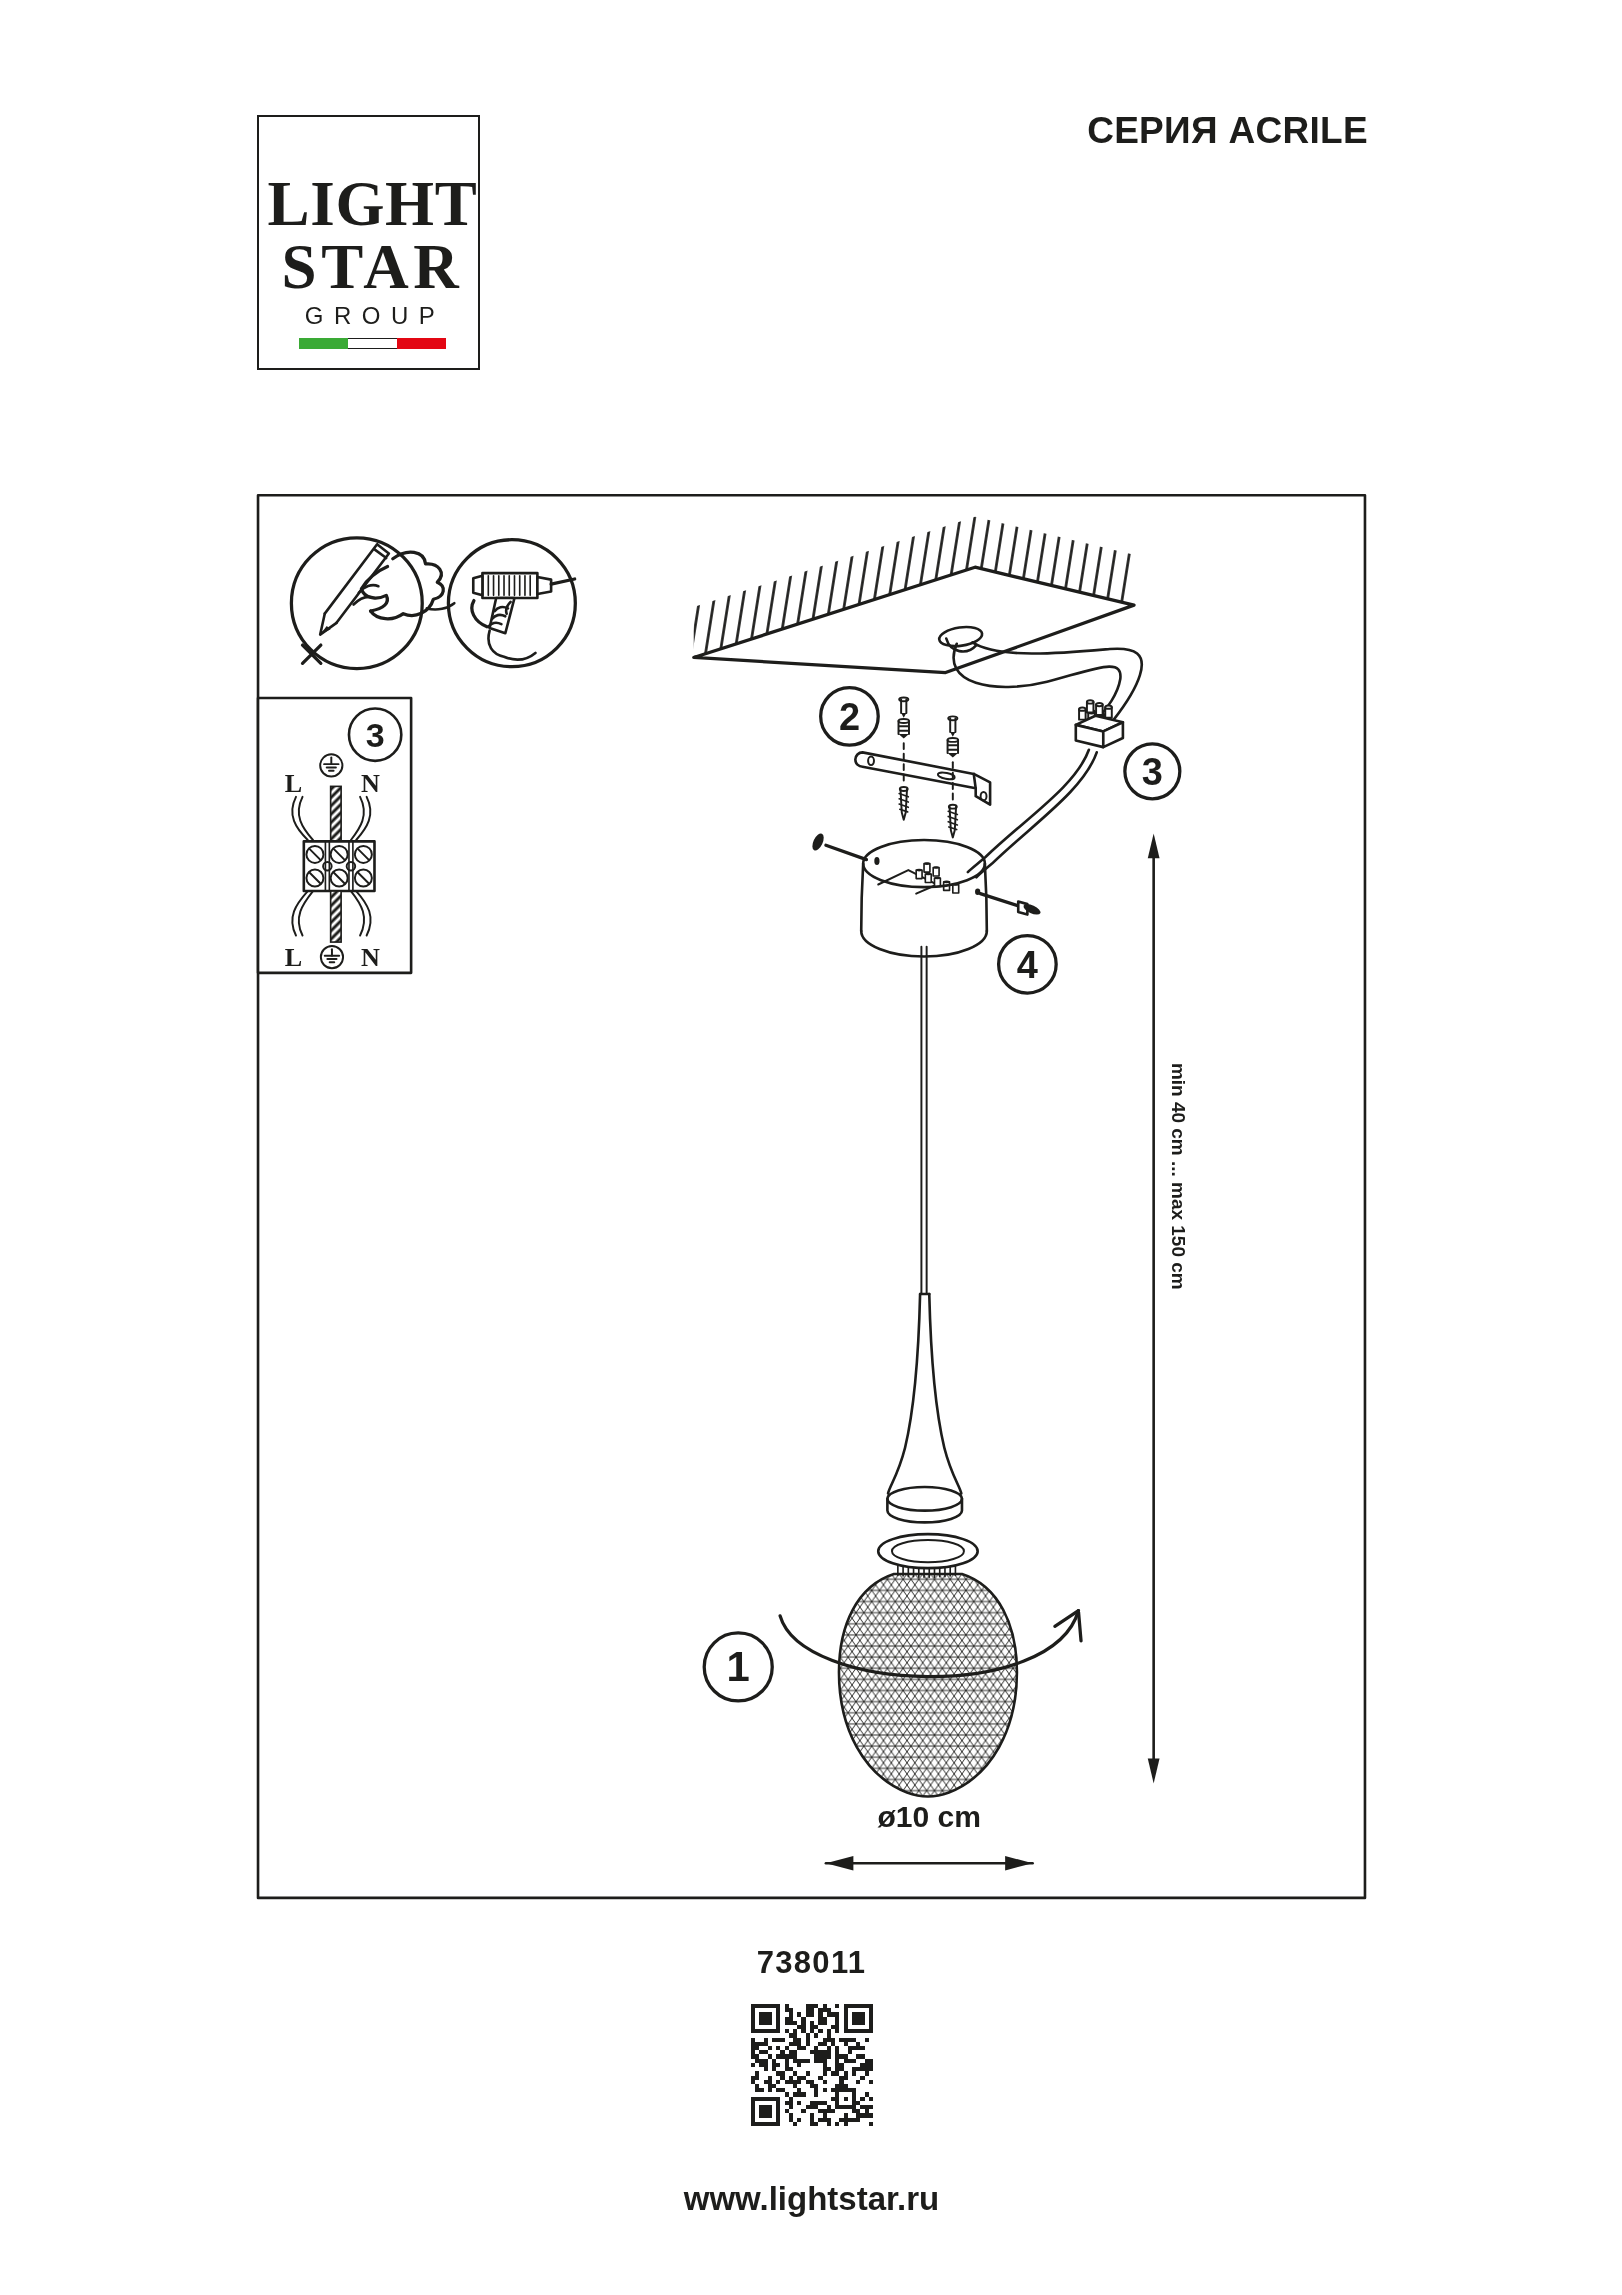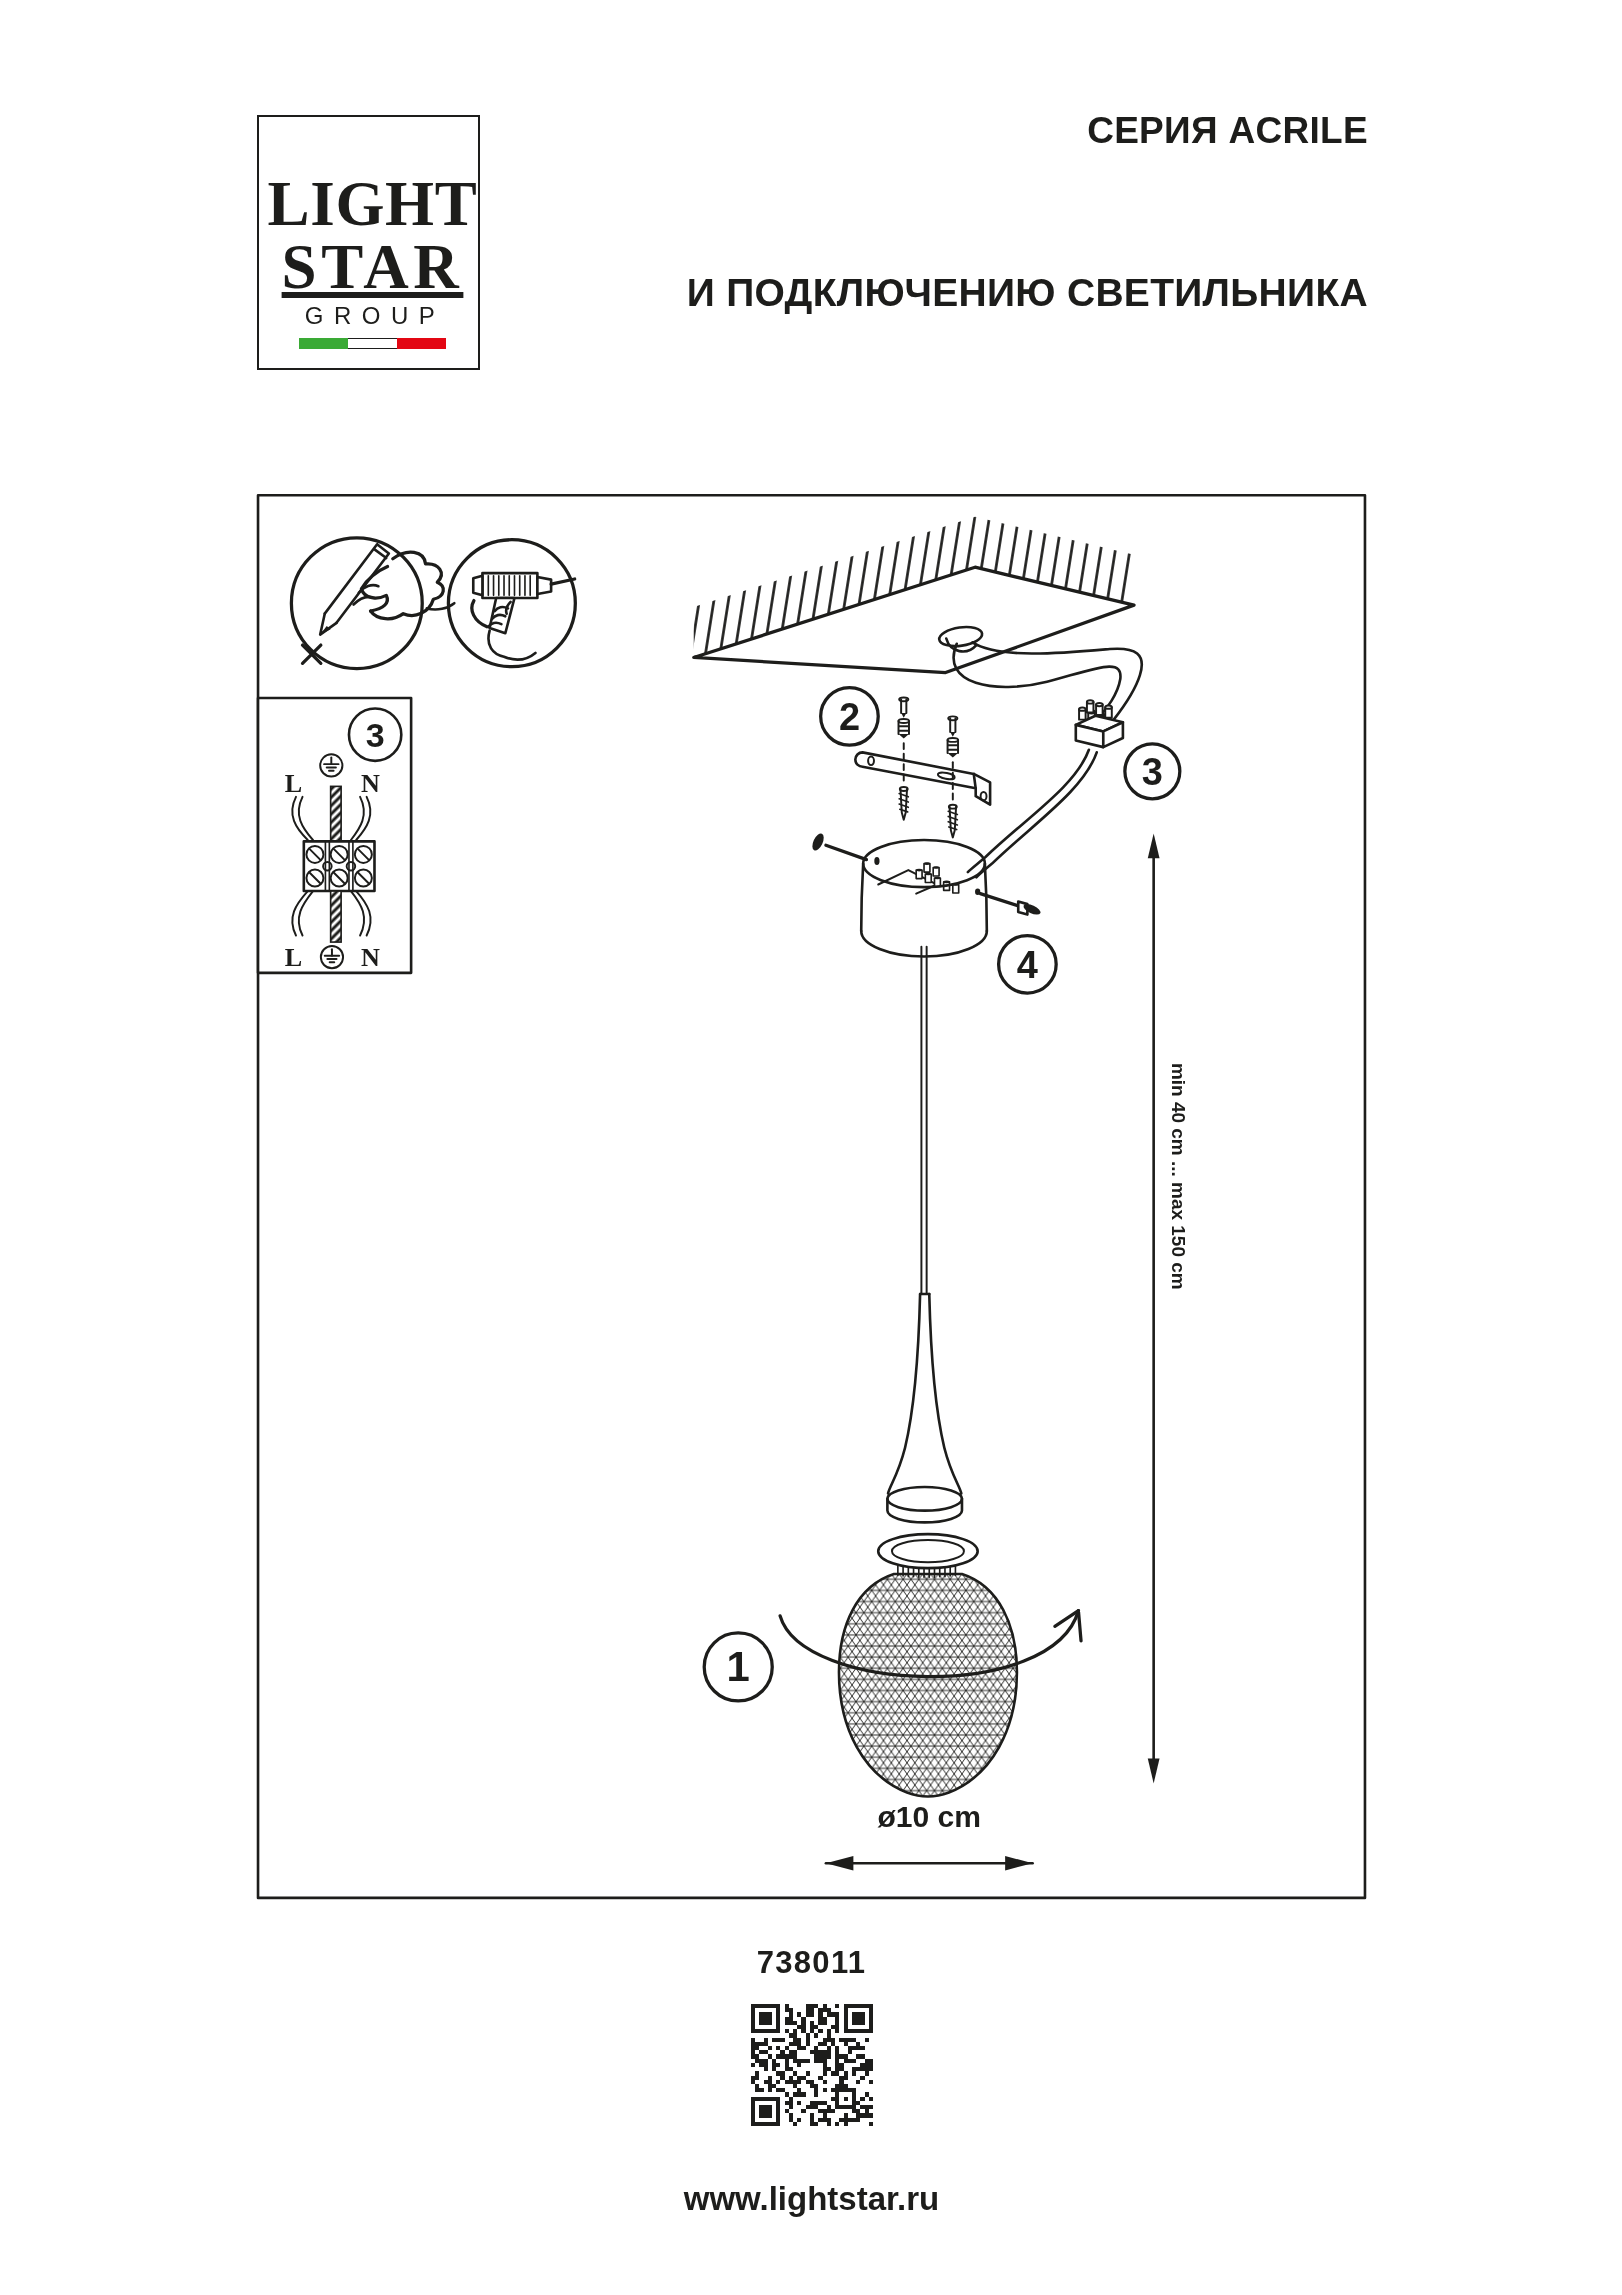--- a/index.html
+++ b/index.html
@@ -5,21 +5,21 @@
   html,body{margin:0;padding:0;background:#888;}
   .page{position:relative;width:1623px;height:2295px;background:#fff;overflow:hidden;
         font-family:"Liberation Sans",sans-serif;color:#1d1d1b;}
   .abs{position:absolute;}
   
   .logo-box{left:257px;top:115px;width:211px;height:251px;border:2.6px solid #1d1d1b;
             display:flex;flex-direction:column;align-items:center;box-sizing:content-box;padding-left:8px;}
   .logo-light{margin-top:55px;font-family:"Liberation Serif",serif;font-weight:bold;
               font-size:63px;line-height:64px;letter-spacing:0.7px;}
   .logo-star{font-family:"Liberation Serif",serif;font-weight:bold;font-size:63px;
-             line-height:63px;letter-spacing:4.6px;text-decoration:underline;}
+             line-height:63px;letter-spacing:4.6px;}
   .logo-group{margin-top:3px;font-size:24px;font-weight:normal;letter-spacing:10.5px;text-indent:5.2px;}
   .flag{margin-top:7.9px;display:flex;height:11px;width:147px;}
   .flag span{flex:1;height:100%;box-sizing:border-box;}
   
   .hdr{right:255px;text-align:left;font-weight:bold;white-space:nowrap;}
   .hdr-top{top:103px;font-size:37px;line-height:55px;letter-spacing:0.3px;}
   .hdr-ins{top:267px;font-size:39px;line-height:52px;letter-spacing:0.3px;}
   
   .f-article{left:0;top:1945px;width:1623px;text-align:center;font-size:31px;font-weight:bold;letter-spacing:1.3px;}
   .f-url{left:0;top:2180px;width:1623px;text-align:center;font-size:33px;font-weight:bold;}
@@ -341,21 +341,20 @@
       <span id="flag-g" style="background: rgb(58, 170, 53);"></span>
       <span id="flag-w" style="border-top: 1.3px solid rgb(29, 29, 27); border-bottom: 1.3px solid rgb(29, 29, 27); background: rgb(255, 255, 255);"></span>
       <span id="flag-r" style="background: rgb(227, 6, 19);"></span>
     </div>
   </div>
 
   <div class="abs hdr hdr-top">
     <div>СЕРИЯ ACRILE</div>
   </div>
   <div class="abs hdr hdr-ins">
-    <div>И ПОДКЛЮЧЕНИЮ СВЕТИЛЬНИКА</div>
   </div>
 
   <div class="abs f-article">738011</div>
   <svg id="qr" class="abs" width="122" height="122" viewBox="0 0 29 29" shape-rendering="crispEdges">
       <rect width="29" height="29" fill="#fff"></rect>
       <rect x="0" y="0" width="1" height="1" fill="#1d1d1b"></rect>
       <rect x="1" y="0" width="1" height="1" fill="#1d1d1b"></rect>
       <rect x="2" y="0" width="1" height="1" fill="#1d1d1b"></rect>
       <rect x="3" y="0" width="1" height="1" fill="#1d1d1b"></rect>
       <rect x="4" y="0" width="1" height="1" fill="#1d1d1b"></rect>

